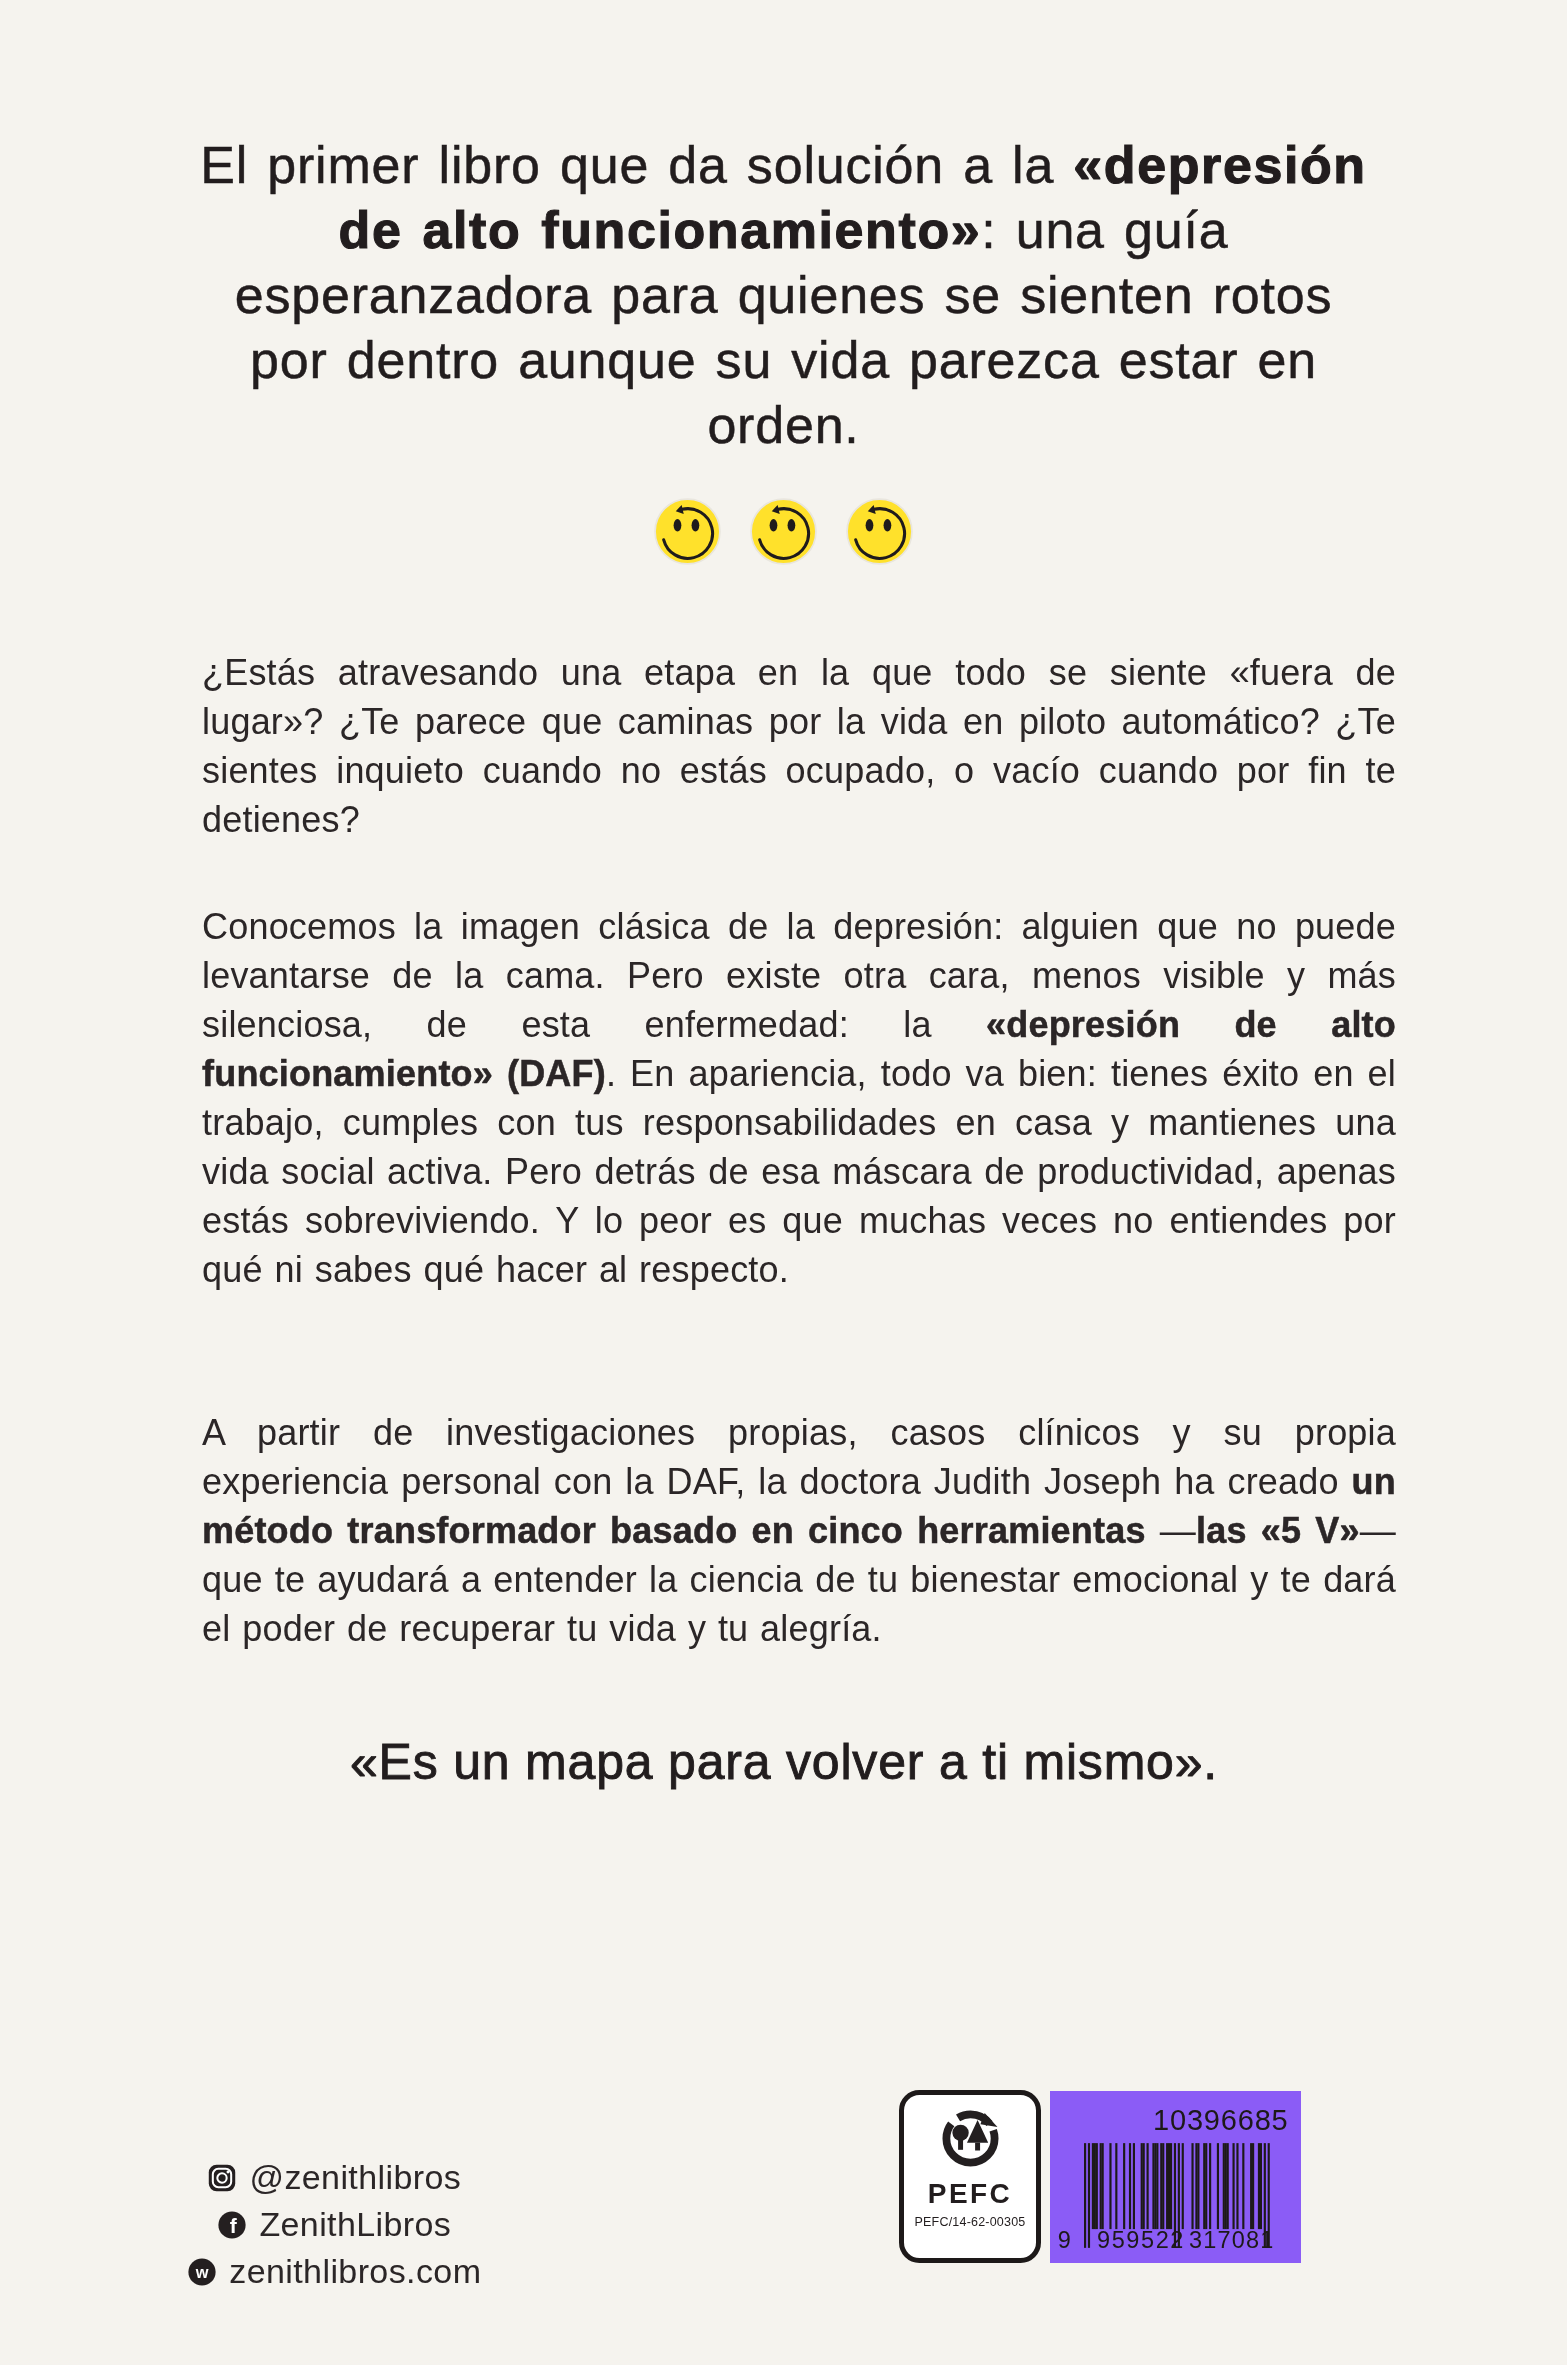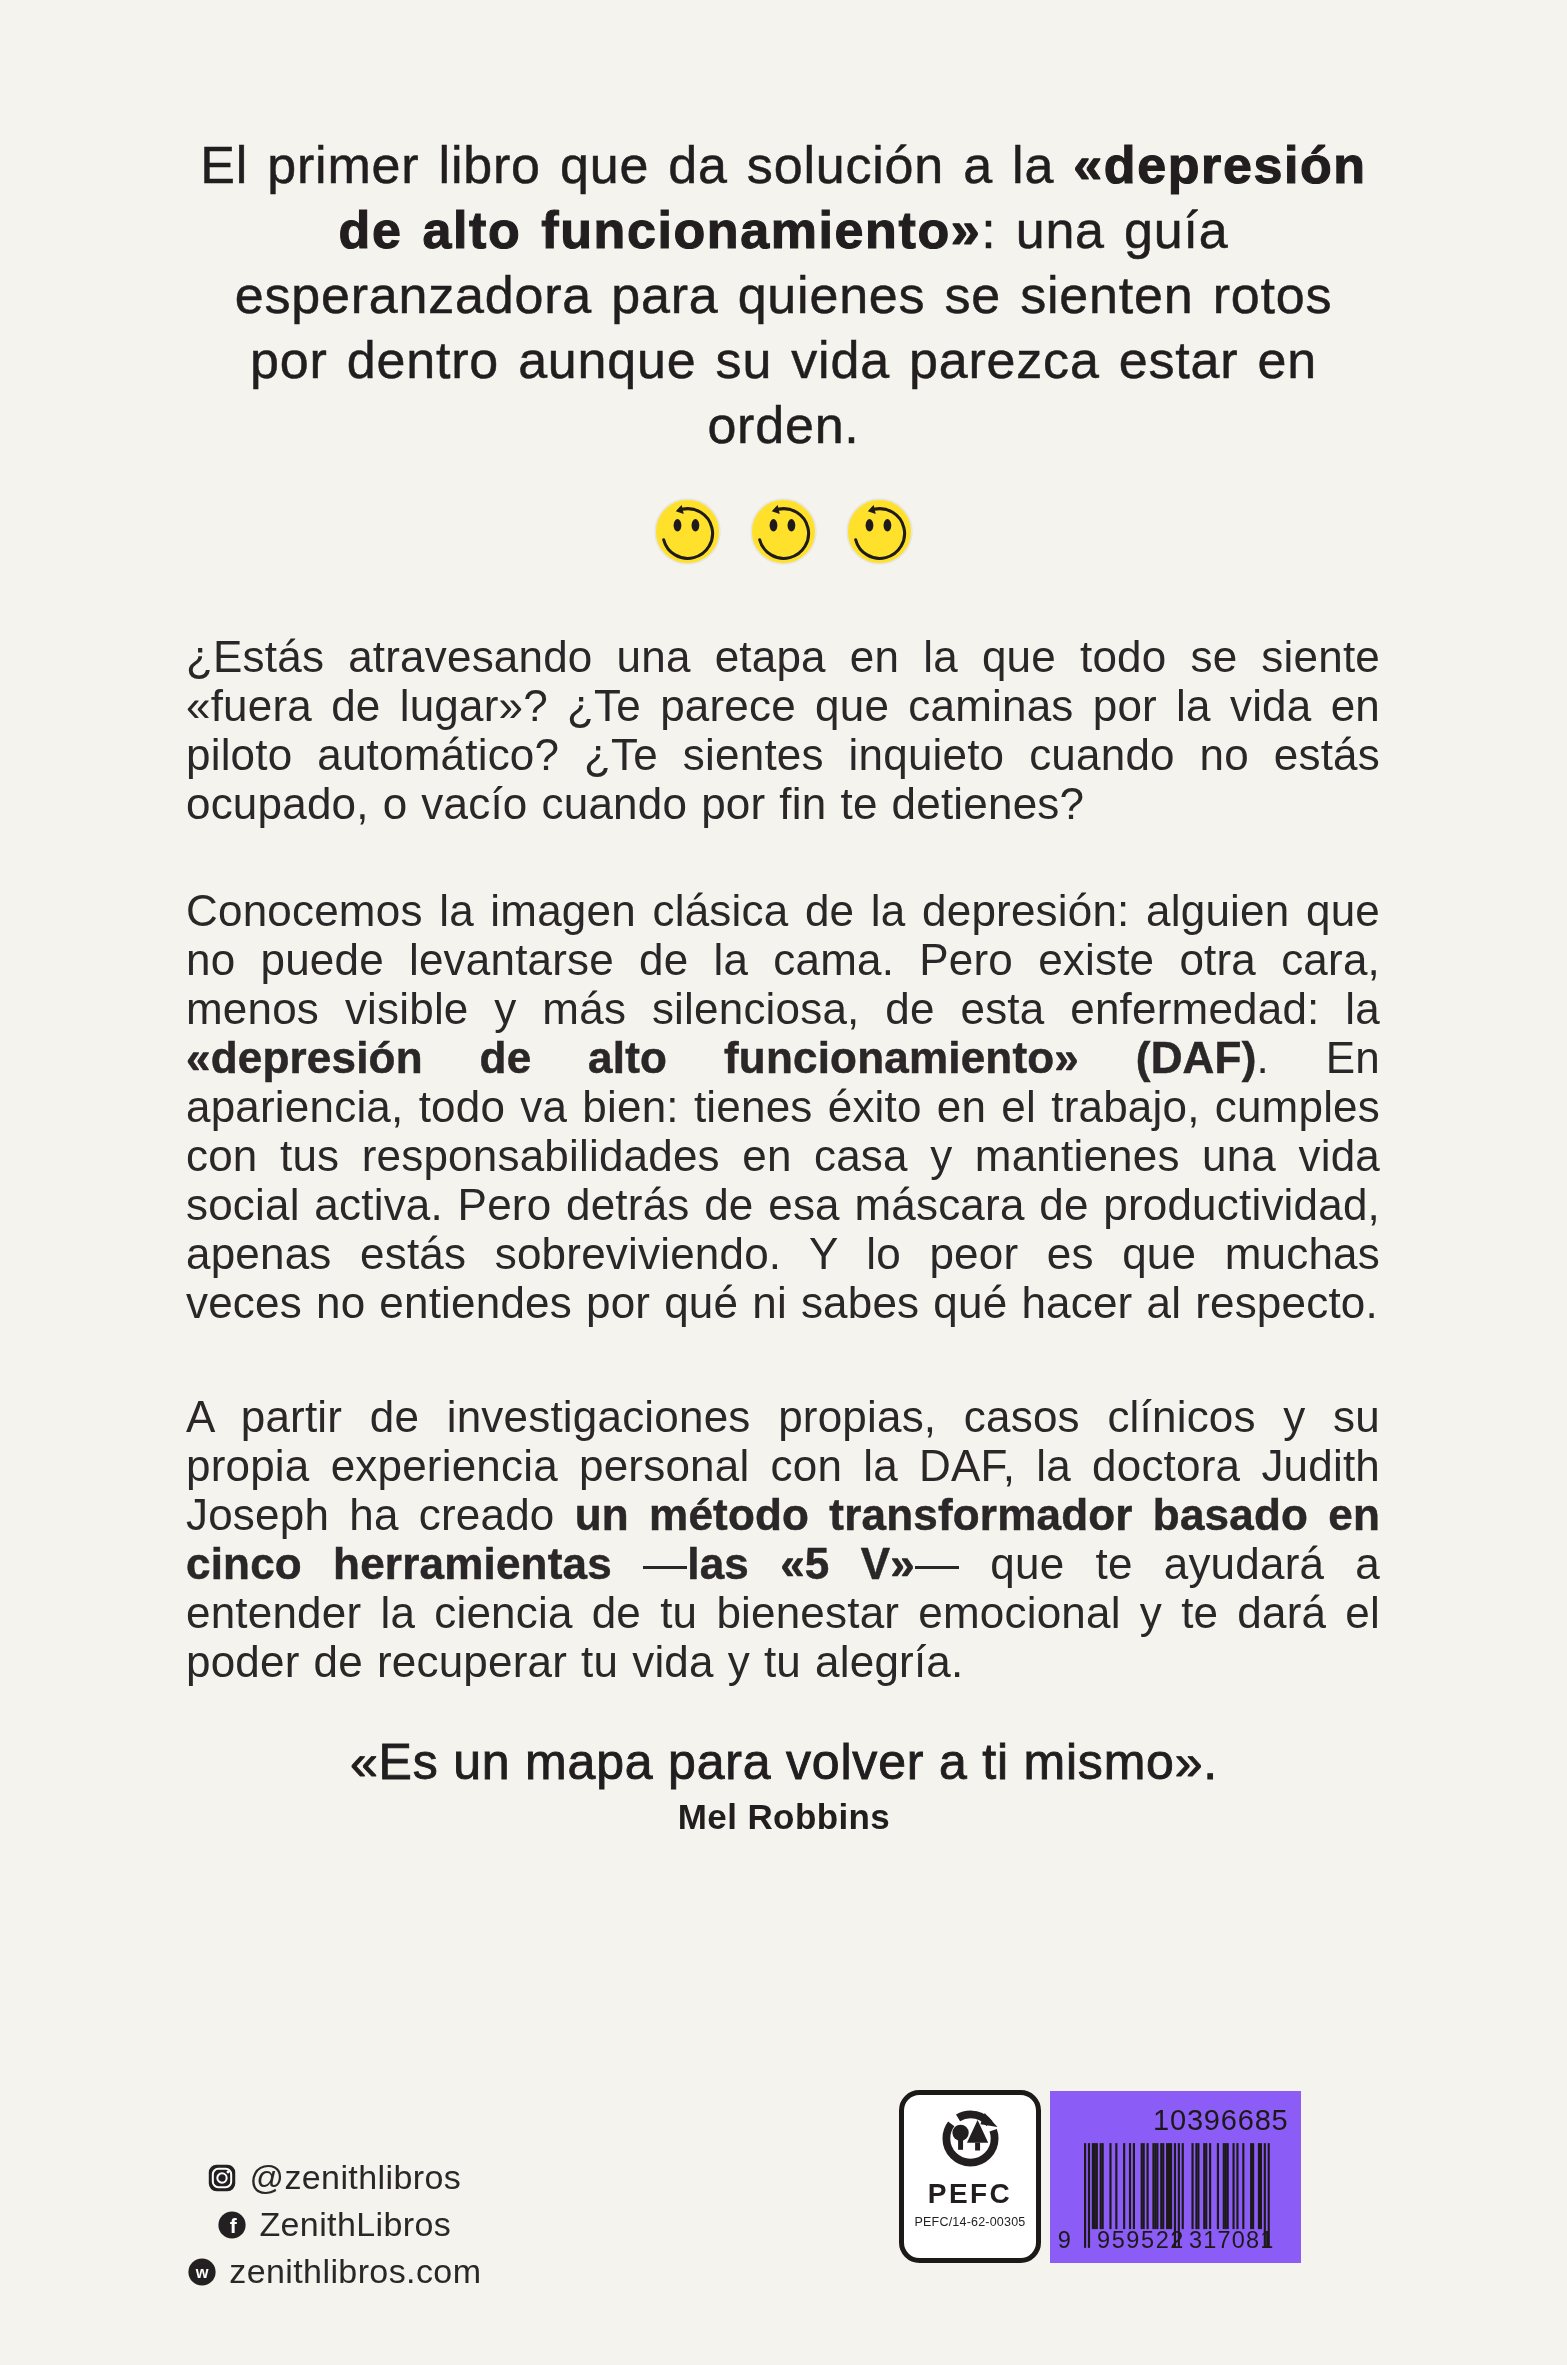--- a/index.html
+++ b/index.html
@@ -15,22 +15,22 @@
     text-align:center;font-size:52px;line-height:65px;font-weight:400;
     letter-spacing:0.8px;word-spacing:3.9px;color:#221d1e;
   }
   .headline span{-webkit-text-stroke:0.5px currentColor;}
   .headline .b{font-weight:700;-webkit-text-stroke:1.1px currentColor;letter-spacing:1.6px;}
   
   .smilies{position:absolute;top:497px;left:0;width:1567px;display:flex;justify-content:center;gap:27.4px;}
   .smiley{width:69px;height:69px;display:block;}
   
   .body-para{
-    position:absolute;left:186px;width:1194px;margin:0;
-    font-size:44px;line-height:49px;text-align:justify;
+    position:absolute;left:186px;width:1194px;margin:16px;
+    font-size:36px;line-height:49px;text-align:justify;
     letter-spacing:0.2px;word-spacing:1.6px;color:#2b2627;
   }
   .body-para .b{font-weight:700;-webkit-text-stroke:0.5px currentColor;}
   .para1{top:632px}.para2{top:886px}.para3{top:1392px}
   
   .quote{
     position:absolute;top:1733px;left:118px;width:1332px;text-align:center;
     font-size:50px;font-weight:400;-webkit-text-stroke:0.9px currentColor;
     letter-spacing:0.8px;color:#221d1e;
   }
@@ -93,21 +93,20 @@
     <path d="M 15.5 62 A 36 36 0 1 0 42 17.9" fill="none" stroke="#1f1b1c" stroke-width="4.4" stroke-linecap="round"></path>
     <polygon points="33,20.5 44.5,24.5 41.5,11.5" fill="#1f1b1c"></polygon>
   </svg>
     </div>
 
   <p class="body-para para1"><span>¿Estás atravesando una etapa en la que todo se siente «fuera de lugar»? ¿Te parece que caminas por la vida en piloto automático? ¿Te sientes inquieto cuando no estás ocupado, o vacío cuando por fin te detienes?</span></p>
   <p class="body-para para2"><span>Conocemos la imagen clásica de la depresión: alguien que no puede levantarse de la cama. Pero existe otra cara, menos visible y más silenciosa, de esta enfermedad: la </span><span class="b">«depresión de alto funcionamiento» (DAF)</span><span>. En apariencia, todo va bien: tienes éxito en el trabajo, cumples con tus responsabilidades en casa y mantienes una vida social activa. Pero detrás de esa máscara de productividad, apenas estás sobreviviendo. Y lo peor es que muchas veces no entiendes por qué ni sabes qué hacer al respecto.</span></p>
   <p class="body-para para3"><span>A partir de investigaciones propias, casos clínicos y su propia experiencia personal con la DAF, la doctora Judith Joseph ha creado </span><span class="b">un método transformador basado en cinco herramientas</span><span> —</span><span class="b">las «5 V»</span><span>— que te ayudará a entender la ciencia de tu bienestar emocional y te dará el poder de recuperar tu vida y tu alegría.</span></p>
 
   <div class="quote">«Es un mapa para volver a ti mismo».</div>
-  <div class="author">Mel Robbins</div>
 
   <div class="social">
     <div class="social-row">
       <svg class="social-icon" viewBox="0 0 36 36">
         <rect x="1" y="1" width="34" height="34" rx="10" fill="#241f20"></rect>
         <rect x="6.2" y="6.2" width="23.6" height="23.6" rx="7" fill="none" stroke="#ffffff" stroke-width="2.6"></rect>
         <circle cx="18" cy="18" r="6" fill="none" stroke="#ffffff" stroke-width="2.6"></circle>
         <circle cx="25.7" cy="10.3" r="1.9" fill="#ffffff"></circle>
       </svg>
       <span class="social-label">@zenithlibros</span>

